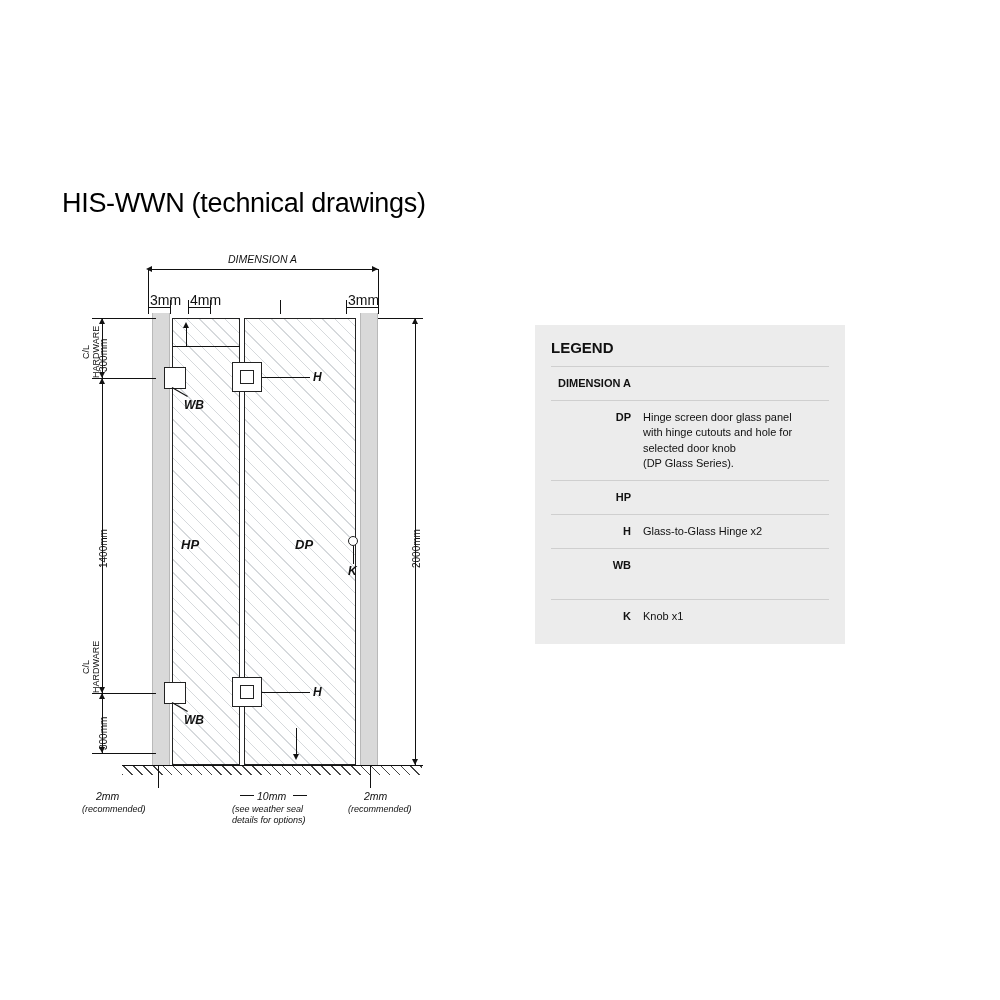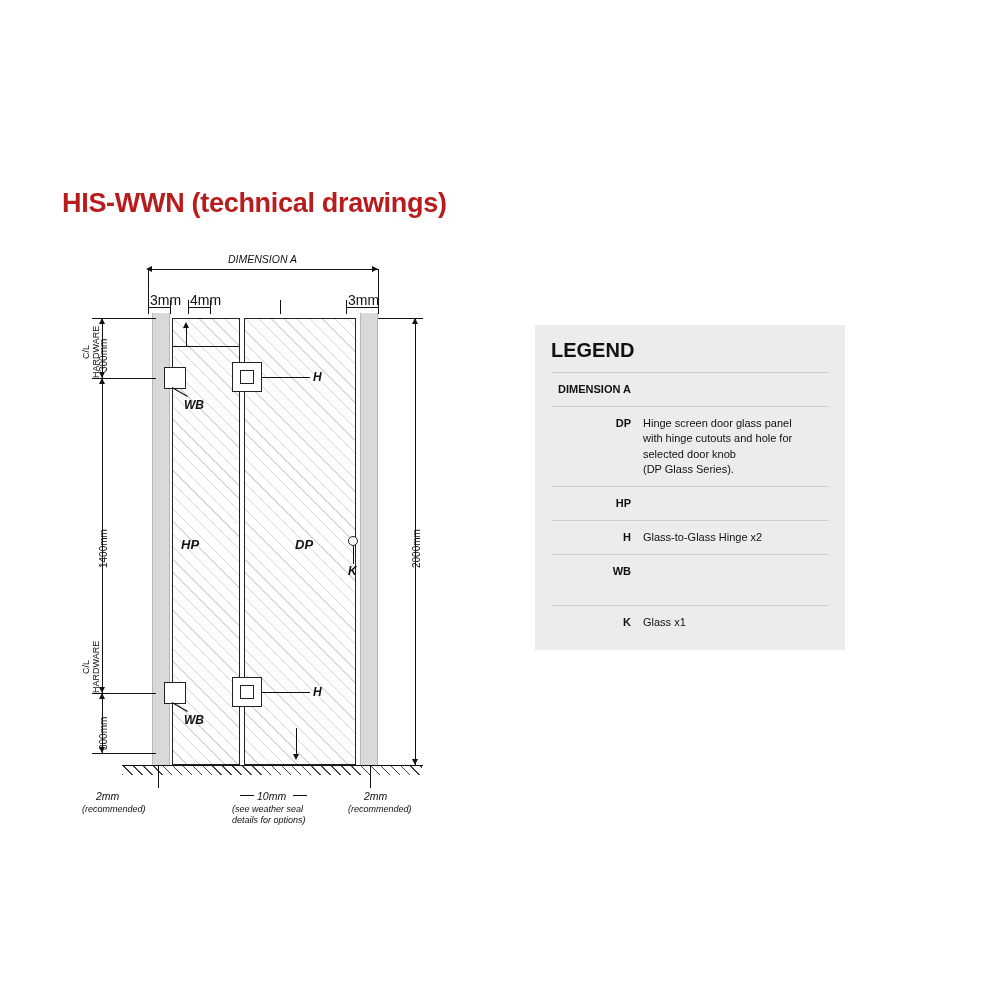--- a/index.html
+++ b/index.html
@@ -13,23 +13,23 @@
     position: relative;
     font-family: "Liberation Sans", sans-serif;
     color: #1a1a1a;
     overflow: hidden;
   }
   .page-title {
     position: absolute;
     left: 62px;
     top: 188px;
     font-size: 27px;
-    font-weight: bold;
+    font-weight: normal;
     letter-spacing: -0.3px;
-    color: #b91c1c;
+    color: #000000;
   }
 
   
   #drawing {
     position: absolute;
     left: 60px;
     top: 250px;
     width: 420px;
     height: 600px;
   }
@@ -99,21 +99,21 @@
   #legend {
     position: absolute;
     left: 535px;
     top: 325px;
     width: 310px;
     background: #ececec;
     padding: 14px 16px 10px 16px;
     box-sizing: border-box;
   }
   #legend .legend-title {
-    font-size: 20px;
+    font-size: 15px;
     font-weight: bold;
     color: #111;
     padding-bottom: 10px;
     border-bottom: 1px solid #cfcfcf;
     margin-bottom: 0;
   }
   .legend-row {
     display: flex;
     align-items: flex-start;
     border-bottom: 1px solid #cfcfcf;
@@ -276,16 +276,16 @@
   </div>
   <div class="legend-row">
     <div class="legend-key">H</div>
     <div class="legend-desc">Glass-to-Glass Hinge x2</div>
   </div>
   <div class="legend-row" style="padding-bottom:26px;">
     <div class="legend-key">WB</div>
   </div>
   <div class="legend-row">
     <div class="legend-key">K</div>
-    <div class="legend-desc">Glass x1</div>
+    <div class="legend-desc">Knob x1</div>
   </div>
 
 </div>
 
 </body></html>

